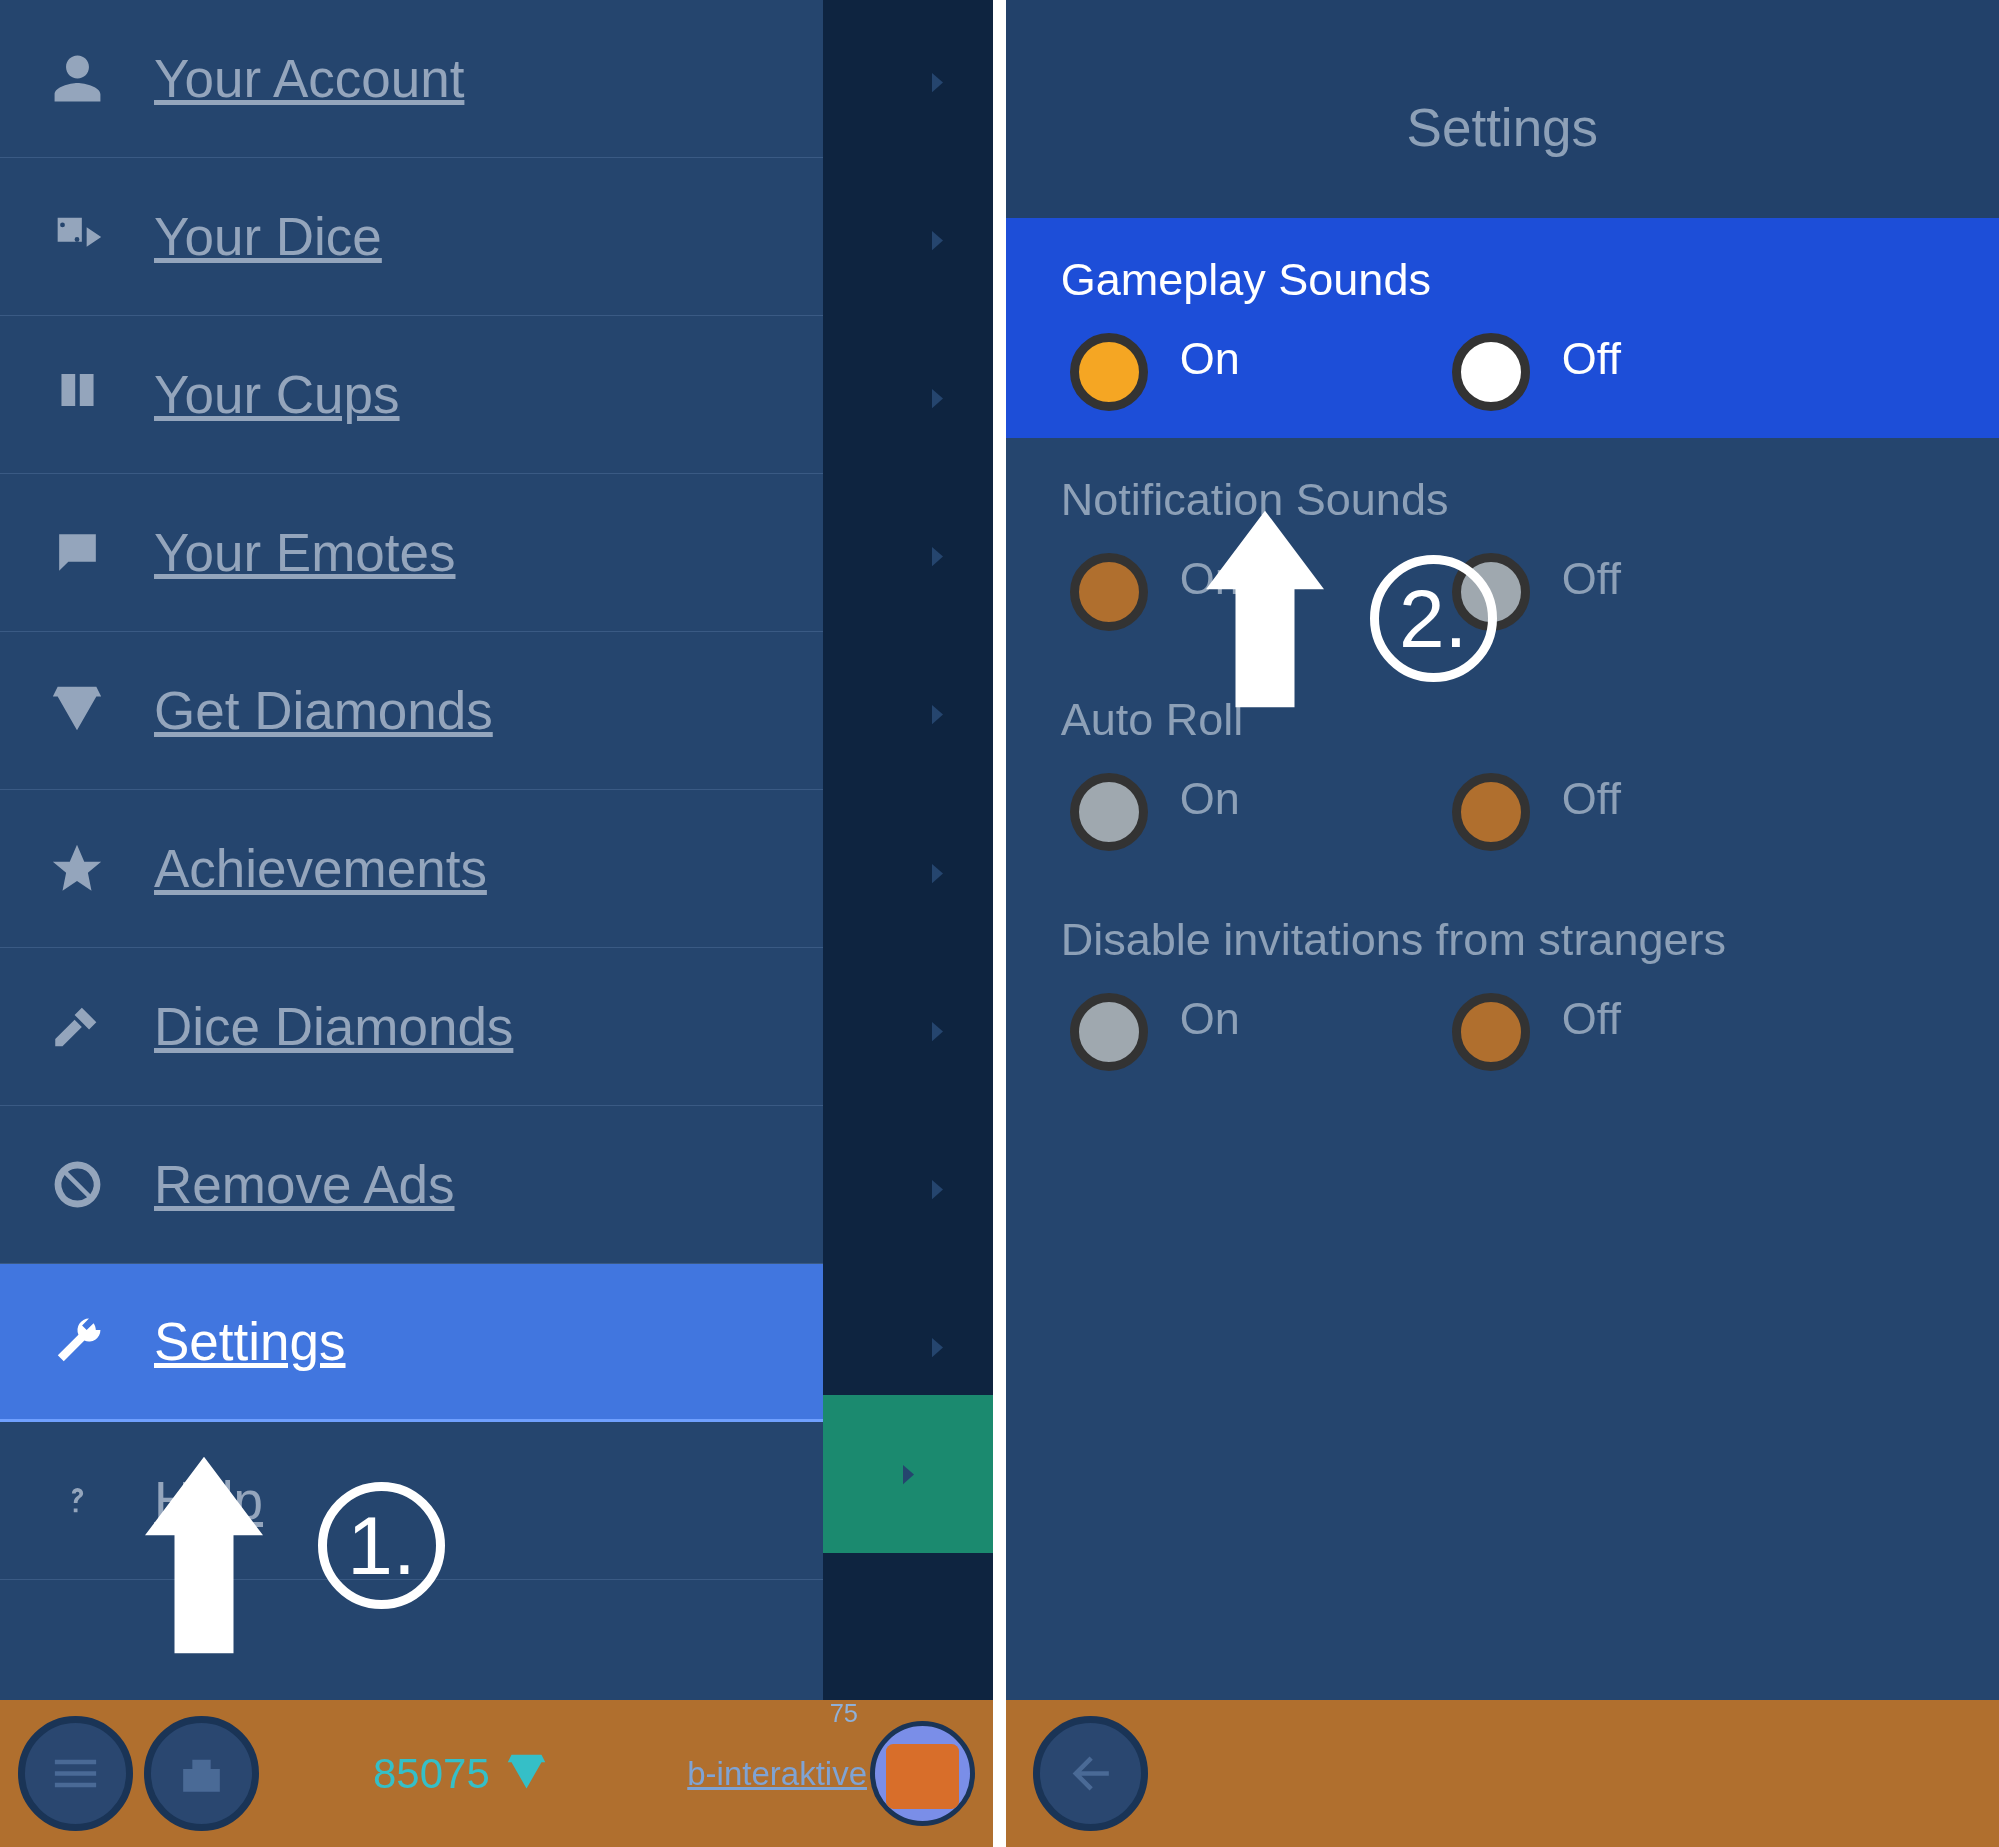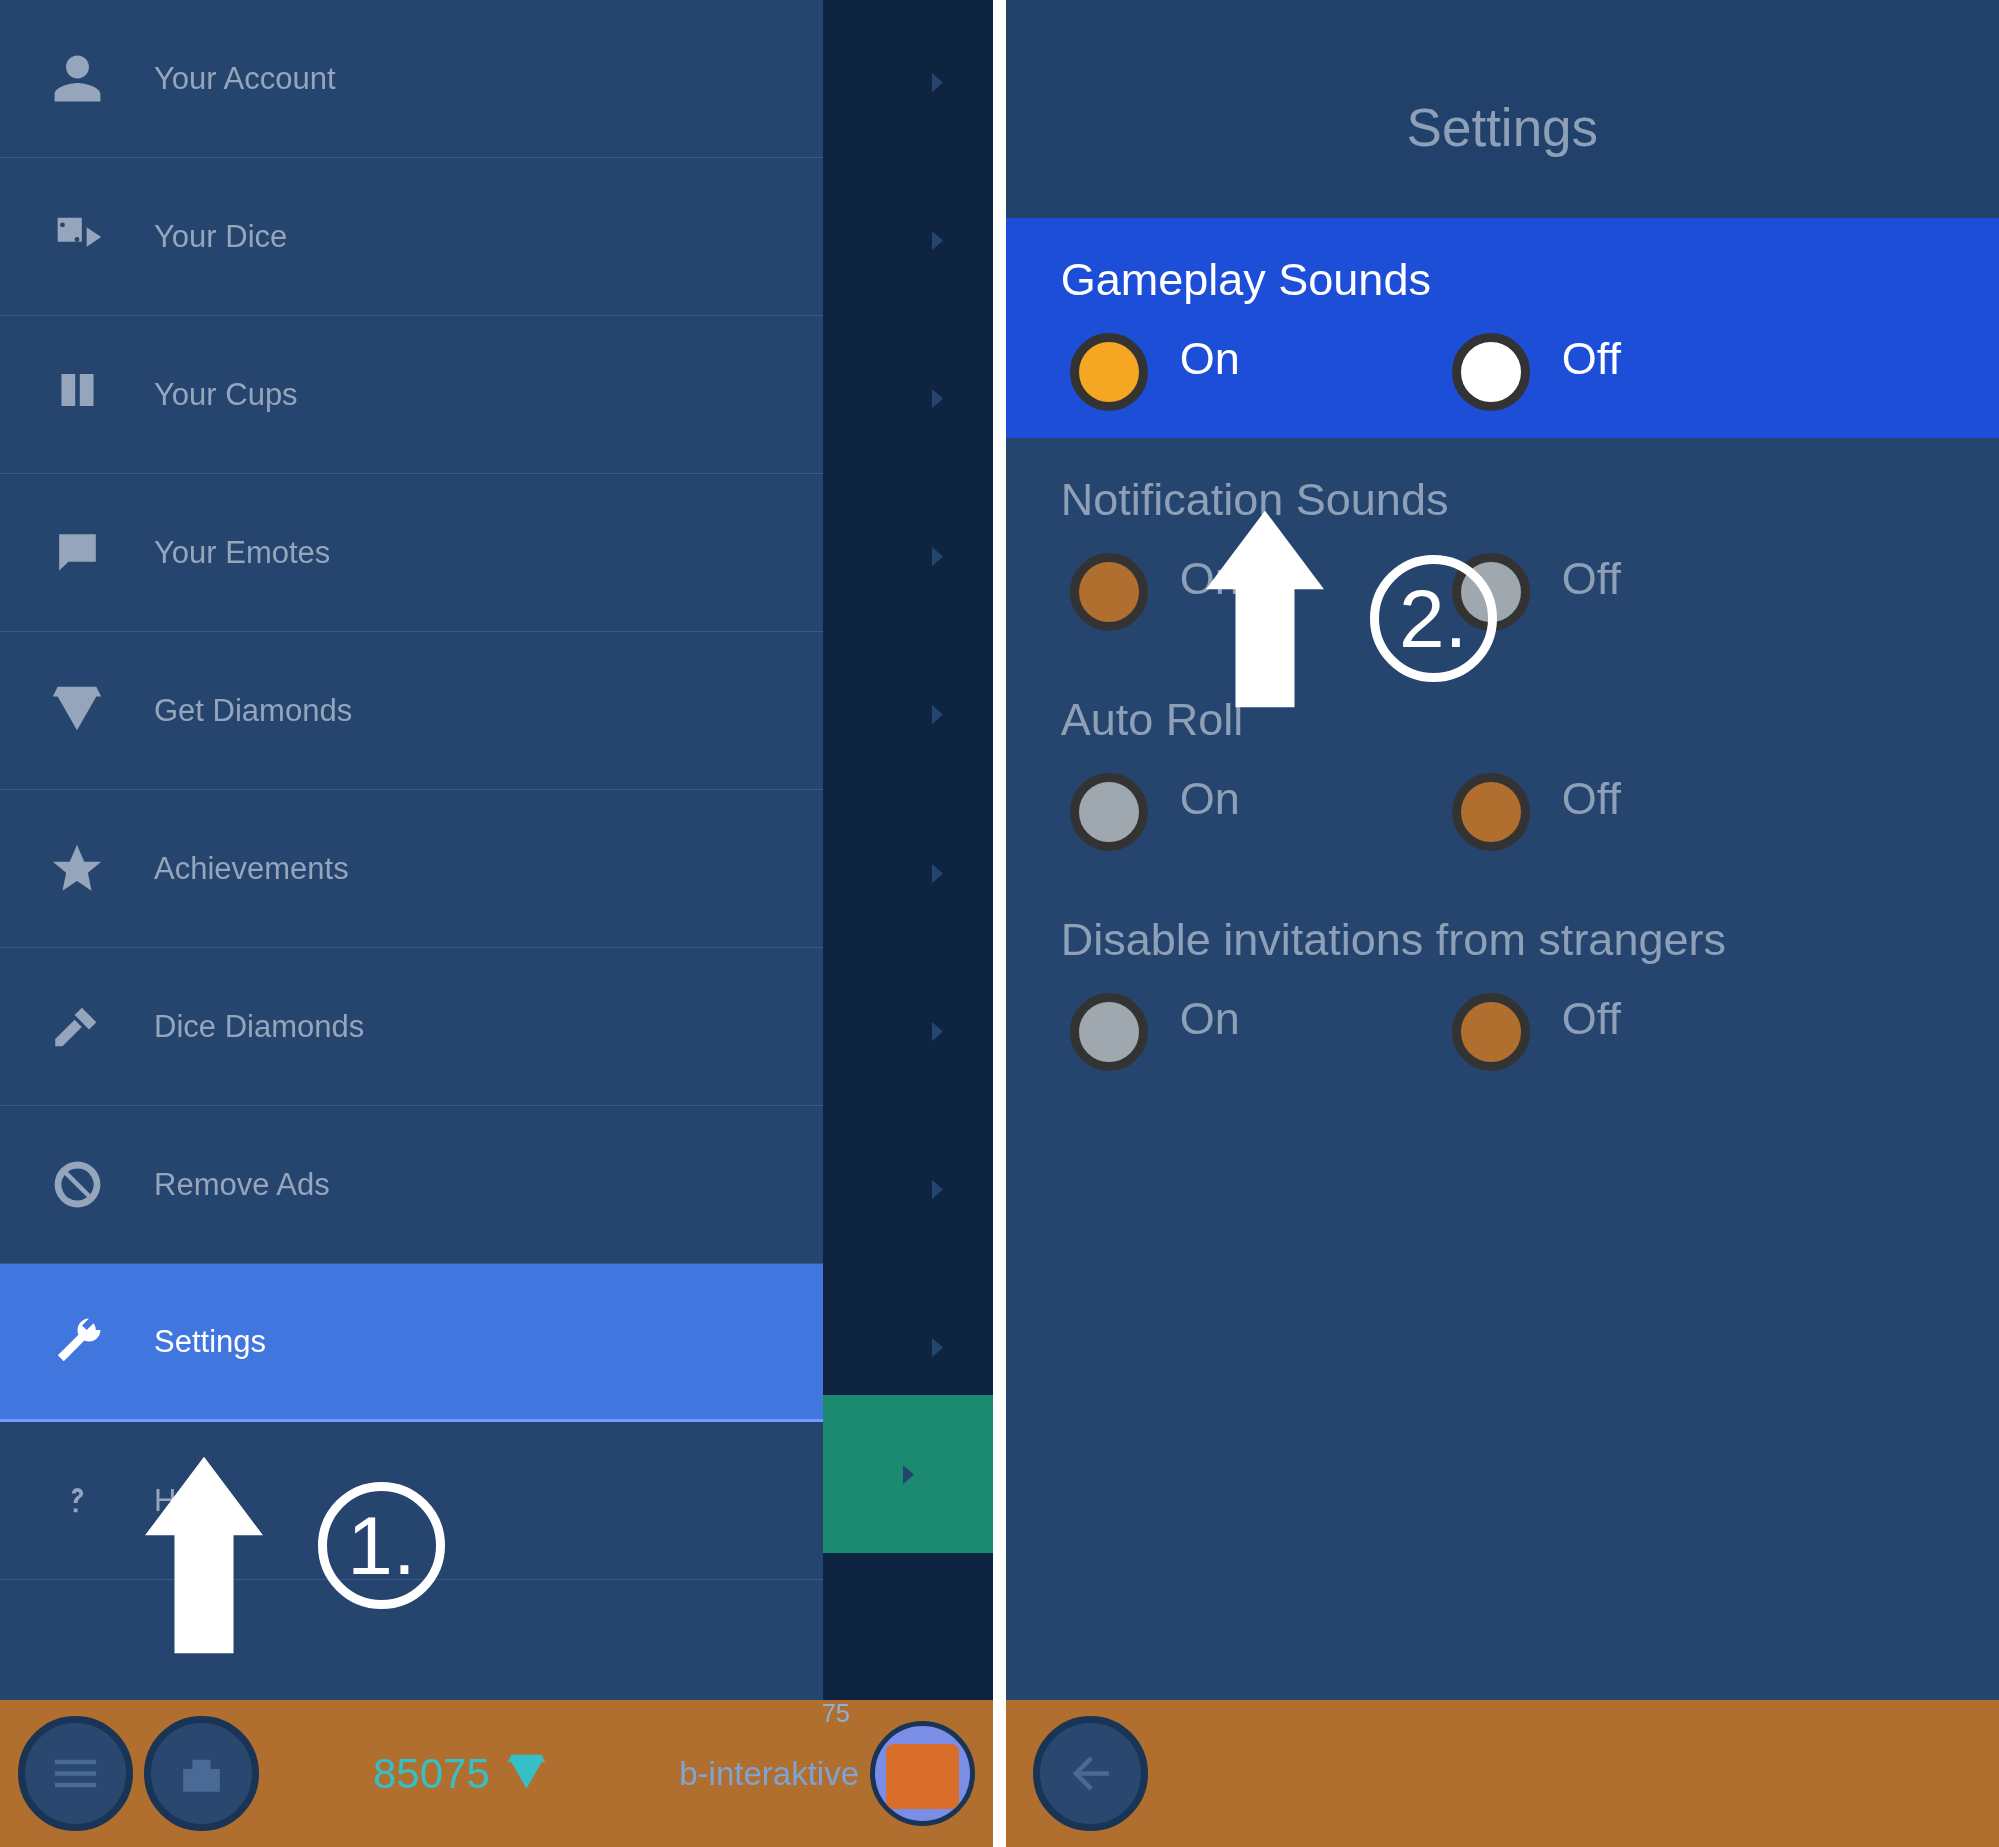--- a/index.html
+++ b/index.html
@@ -26,24 +26,25 @@
     width: 823px;
     height: 1700px;
     background: #25456e;
   }
   .menu-item {
     display: flex;
     align-items: center;
     height: 158px;
     padding: 0 36px;
     border-bottom: 1.8px solid #3a5a84;
-    font-size: 31px;
+    font-size: 53px;
     color: #94a5bc;
     font-weight: 300;
     position: relative;
+    text-decoration: underline;
   }
   .menu-item .icon {
     width: 82px;
     display: flex;
     align-items: center;
     justify-content: center;
     margin-right: 36px;
   }
   .menu-item .icon svg { fill: #94a5bc; }
   .menu-item.active {
@@ -103,22 +104,23 @@
     font-size: 42px;
   }
   .diamonds-row { display:flex; align-items:center; gap:14.5px; }
   .user-block {
     margin-left: auto;
     display: flex;
     flex-direction: column;
     align-items: flex-end;
     color: #7fa3d4;
     font-size: 33px;
-    margin-right: 11px;
+    margin-right: 3px;
     position: relative;
+    text-decoration: underline;
   }
   .user-level {
     font-size: 25.5px;
     color: #8fb0d8;
     position: absolute;
     top: -56px;
     right: 9px;
   }
   .avatar {
     width: 105px;

